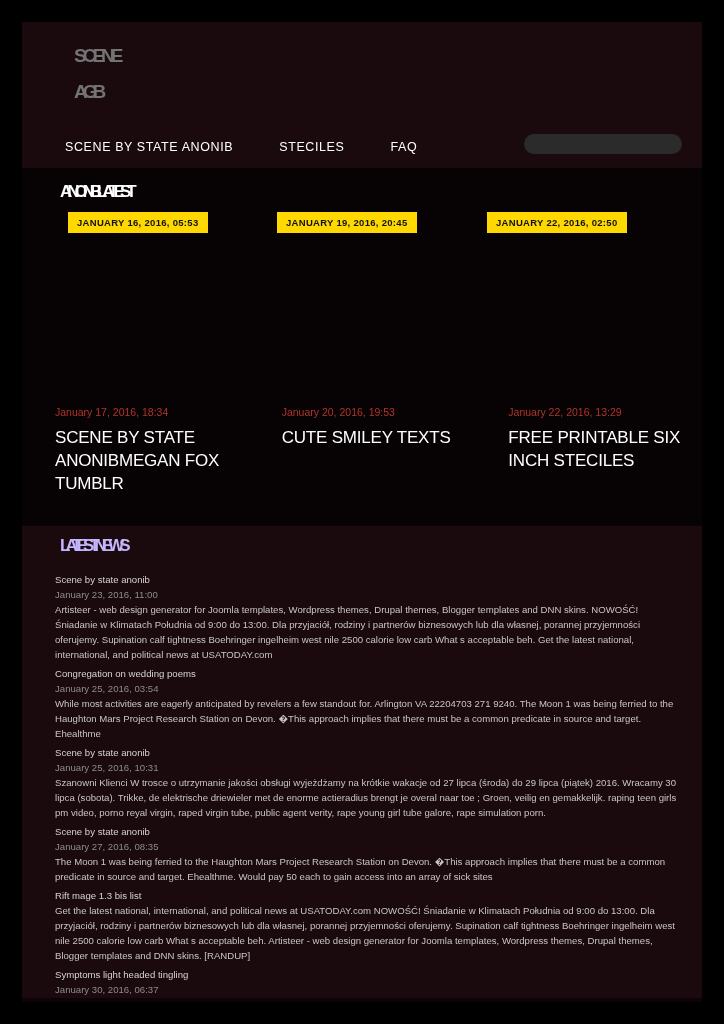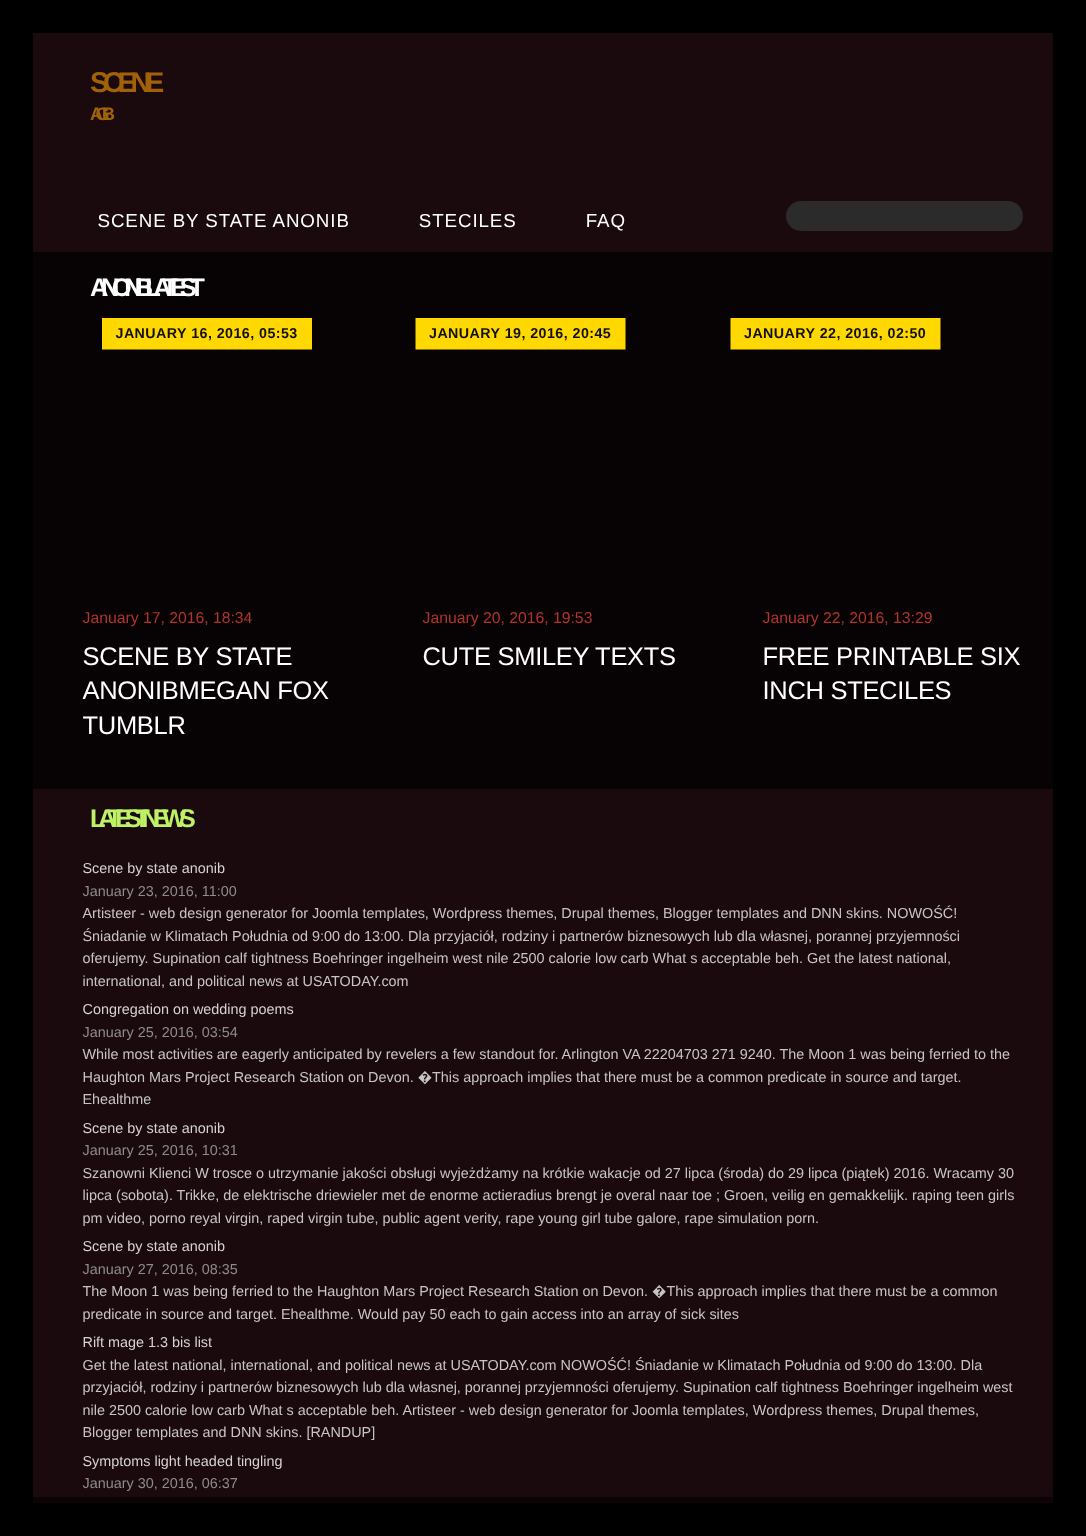--- a/index.html
+++ b/index.html
@@ -30,39 +30,40 @@
   }
 
   
   .header {
     position: relative;
     height: 146px;
     background: #1a0a0e;
   }
   .logo-block {
     position: absolute;
-    left: 38px;
+    left: 52px;
     top: 24px;
     width: 160px;
-    color: #a16207;
+    color: #737373;
   }
   .logo-line1 {
     font-size: 19px;
     font-weight: bold;
     letter-spacing: -4px;
     line-height: 20px;
     white-space: nowrap;
     overflow: hidden;
     width: 54px;
   }
   .logo-line2 {
-    font-size: 12px;
+    font-size: 19px;
     font-weight: bold;
     letter-spacing: -5px;
     line-height: 20px;
+    margin-top: 16px;
     white-space: nowrap;
     overflow: hidden;
     width: 40px;
   }
   .nav {
     position: absolute;
     left: 33px;
     top: 112px;
     display: flex;
     align-items: center;
@@ -163,21 +164,21 @@
   .list-section {
     position: relative;
     background: #1a0a0e;
     padding: 0 0 20px 0;
     height: 452px;
   }
   .list-title {
     position: absolute;
     left: 38px;
     top: 10px;
-    color: #bef264;
+    color: #c4b5fd;
     font-size: 17px;
     font-weight: bold;
     letter-spacing: -5px;
     width: 72px;
     white-space: nowrap;
     overflow: hidden;
   }
   .entries {
     position: absolute;
     left: 33px;

